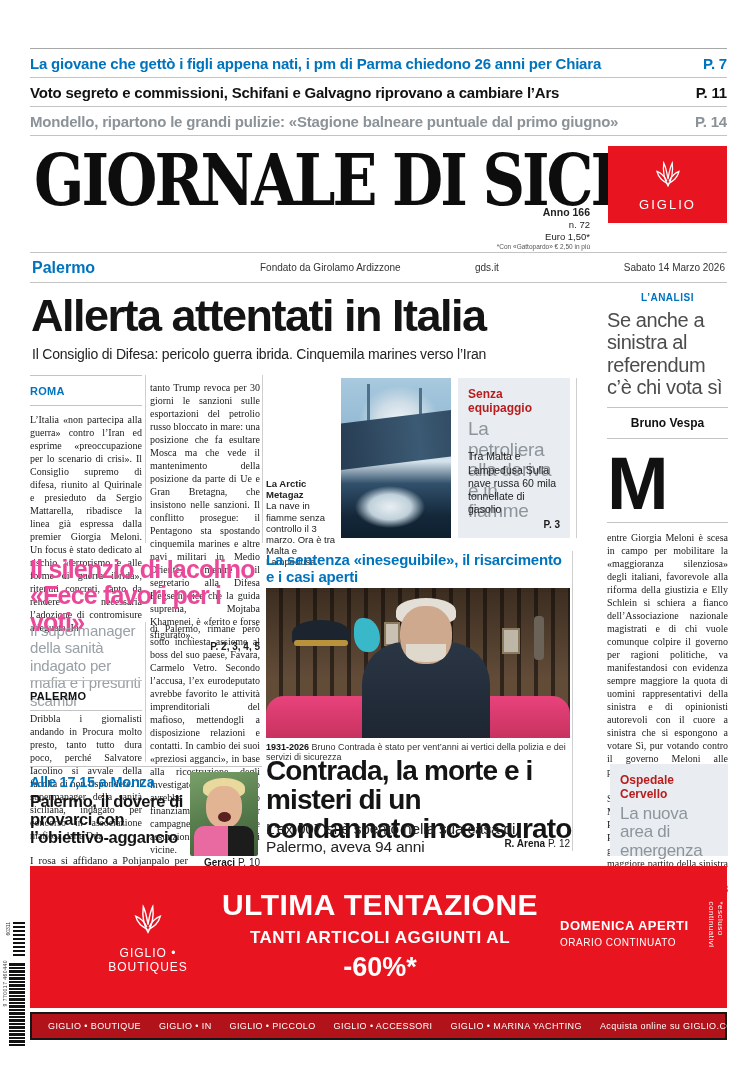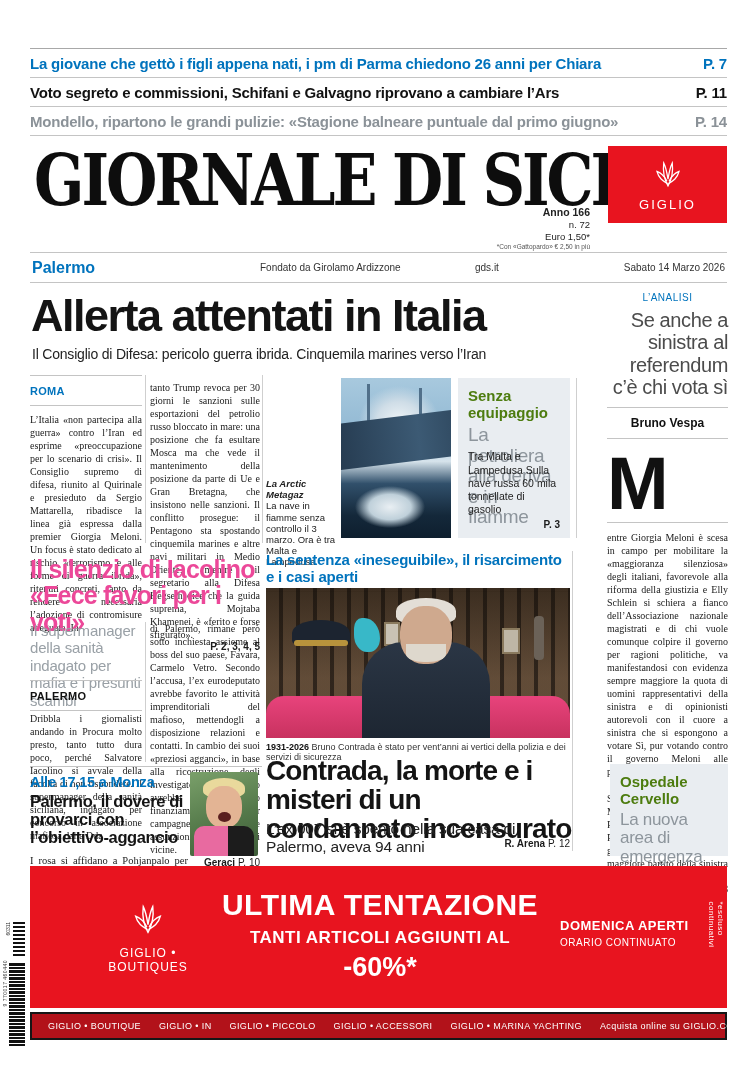--- a/index.html
+++ b/index.html
@@ -38,41 +38,41 @@
   .lead-subhead { position:absolute; left:32px; top:346px; font-size:14px; color:#222; letter-spacing:-0.2px; }
   .kicker { color:#0073bd; font-weight:bold; font-size:11px; letter-spacing:0.3px; }
   .kicker-block { border-top:1px solid #c4c4c4; border-bottom:1px solid #c4c4c4; padding:5px 0 6px 0; margin-bottom:7px; }
   .bodytext { font-family:"Liberation Serif", serif; font-size:10px; line-height:1.3; text-align:justify; color:#1a1a1a; }
   .pageref { font-weight:bold; font-size:10px; text-align:right; font-family:"Liberation Sans", sans-serif; }
 
   .col1 { position:absolute; left:30px; top:375px; width:112px; }
   .col2 { position:absolute; left:150px; top:381px; width:110px; }
 
   .ship-caption { position:absolute; left:266px; top:478px; width:72px; font-size:9.5px; line-height:1.18; color:#222; }
-  .ship-caption b { font-size:9.5px;font-style:italic; }
+  .ship-caption b { font-size:9.5px; }
   .ship-photo { position:absolute; left:341px; top:378px; width:110px; height:160px; overflow:hidden;
     background:linear-gradient(180deg,#a8c9de 0%,#8fb7d2 38%,#d7e4ec 52%,#31506b 66%,#14283a 86%,#0e1f2e 100%); }
   .ship-photo .deck { position:absolute; left:-12px; top:38px; width:150px; height:46px; background:linear-gradient(90deg,#24394e,#3c5a74 60%,#2a4258); transform:rotate(-7deg); }
   .ship-photo .smoke { position:absolute; left:18px; top:8px; width:80px; height:70px; background:radial-gradient(closest-side,#eef3f6 0%,#cfdde7 55%,rgba(207,221,231,0) 100%); }
   .ship-photo .mast1 { position:absolute; left:26px; top:6px; width:3px; height:40px; background:#51708a; }
   .ship-photo .mast2 { position:absolute; left:78px; top:10px; width:3px; height:36px; background:#51708a; }
   .ship-photo .foam { position:absolute; left:14px; top:108px; width:70px; height:42px; background:radial-gradient(closest-side,#e9eff3 0%,#bfd0da 60%,rgba(191,208,218,0) 100%); }
 
   .gray-box { background:#e9edf1; padding:9px 10px; }
-  .box-kicker { color:#4d7c0f; font-weight:bold; font-size:15px; margin-bottom:4px; }
+  .box-kicker { color:#b91c1c; font-weight:bold; font-size:12px; margin-bottom:4px; }
   .box-title { color:#8d959c; font-size:19px; line-height:1.08; letter-spacing:-0.3px; }
   .box-text { font-size:10.5px; color:#222; line-height:1.25; }
   .lead-box { position:absolute; left:458px; top:378px; width:112px; height:160px; }
   .lead-box .box-text { position:absolute; left:10px; bottom:22px; width:92px; }
   .lead-box .pageref { position:absolute; right:10px; bottom:8px; }
 
   
   .analysis { position:absolute; left:607px; top:292px; width:121px; }
-  .analysis .akicker { text-align:center; color:#0073bd; font-weight:normal; font-size:10px; letter-spacing:0.5px; }
-  .analysis .ahead { text-align:right; font-size:20px; line-height:1.12; color:#4c4c4c; letter-spacing:-0.4px; margin-top:6px; }
+  .analysis .akicker { text-align:center; color:#0073bd; font-weight:bold; font-size:10px; letter-spacing:0.5px; }
+  .analysis .ahead { text-align:left; font-size:20px; line-height:1.12; color:#4c4c4c; letter-spacing:-0.4px; margin-top:6px; }
   .analysis .aline { height:1px; background:#c4c4c4; margin:8px 0; }
   .analysis .abyline { text-align:center; font-weight:bold; font-size:12px; color:#111; }
   .analysis .dropcap { font-size:74px; font-weight:800; line-height:0.78; color:#111; padding:8px 0 2px 0; }
   .analysis .abody { font-family:"Liberation Serif", serif; font-size:10px; line-height:1.3; text-align:justify; color:#1a1a1a; }
   .analysis .abody + .abody { text-indent:8px; margin-top:1px; }
   .analysis .segue { text-align:right; font-weight:bold; font-size:10px; margin-top:1px; }
   .cervello { position:absolute; left:610px; top:764px; width:118px; height:92px; }
   .cervello .box-title { font-size:17px; }
   .cervello .byline { text-align:right; font-size:10px; margin-top:8px; color:#0073bd; }
   .cervello .byline b { color:#111; }

